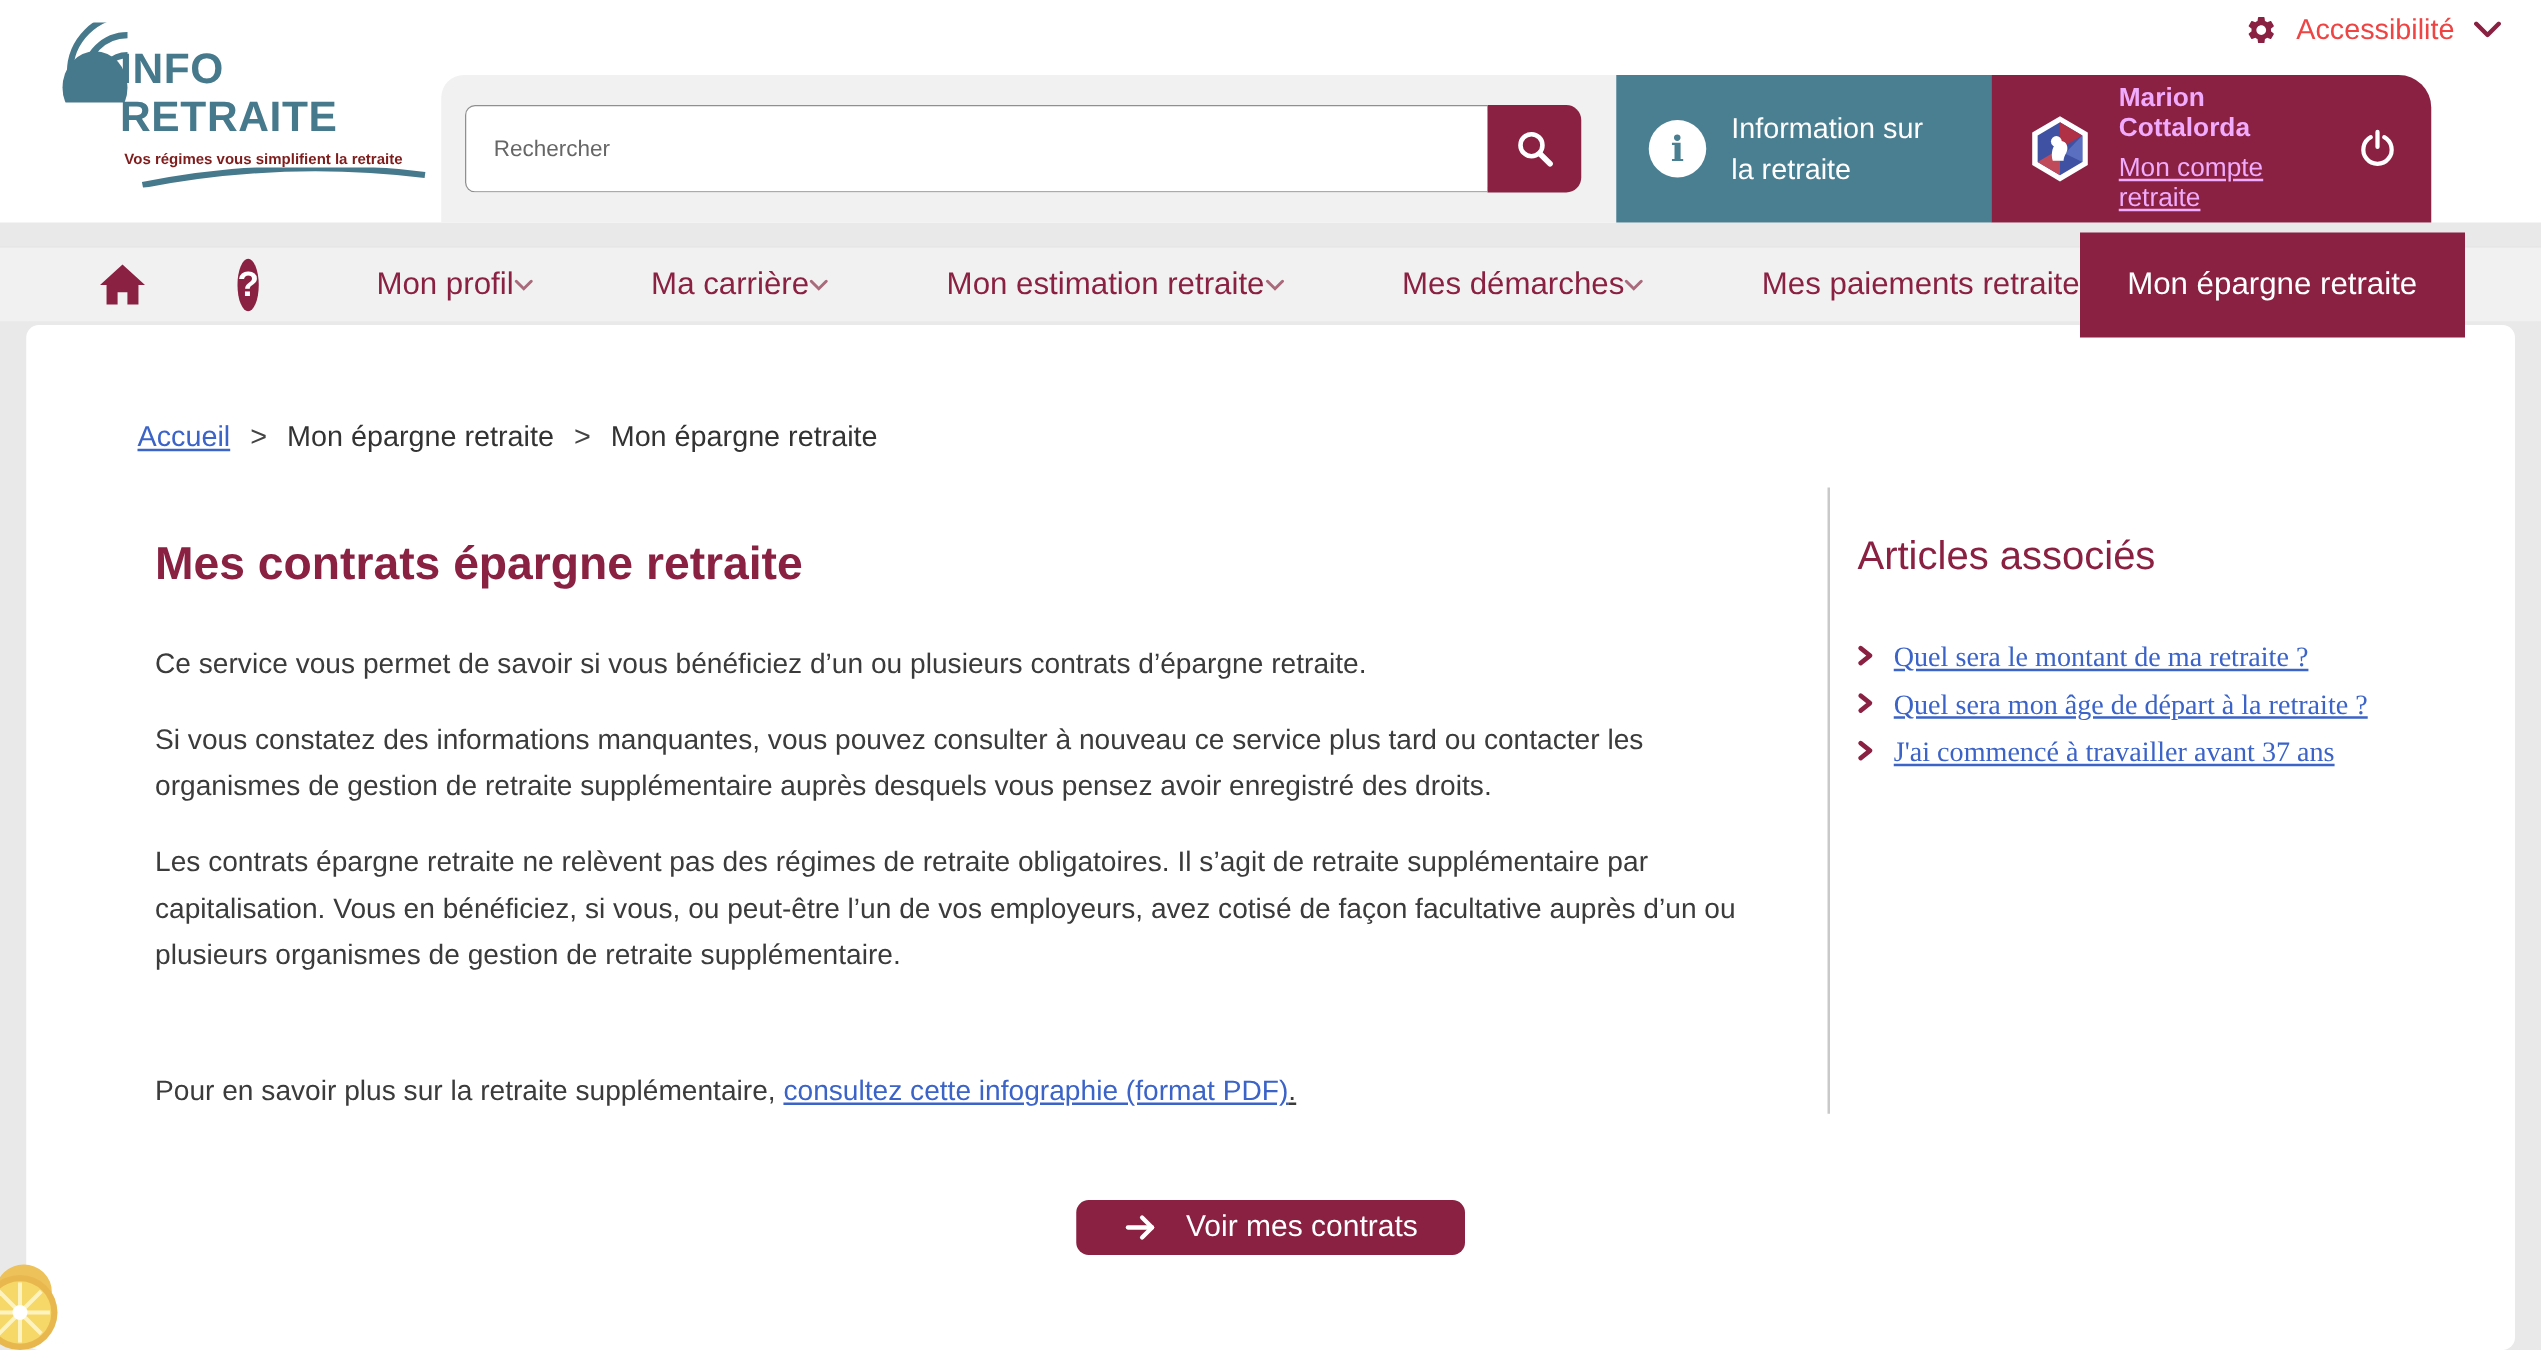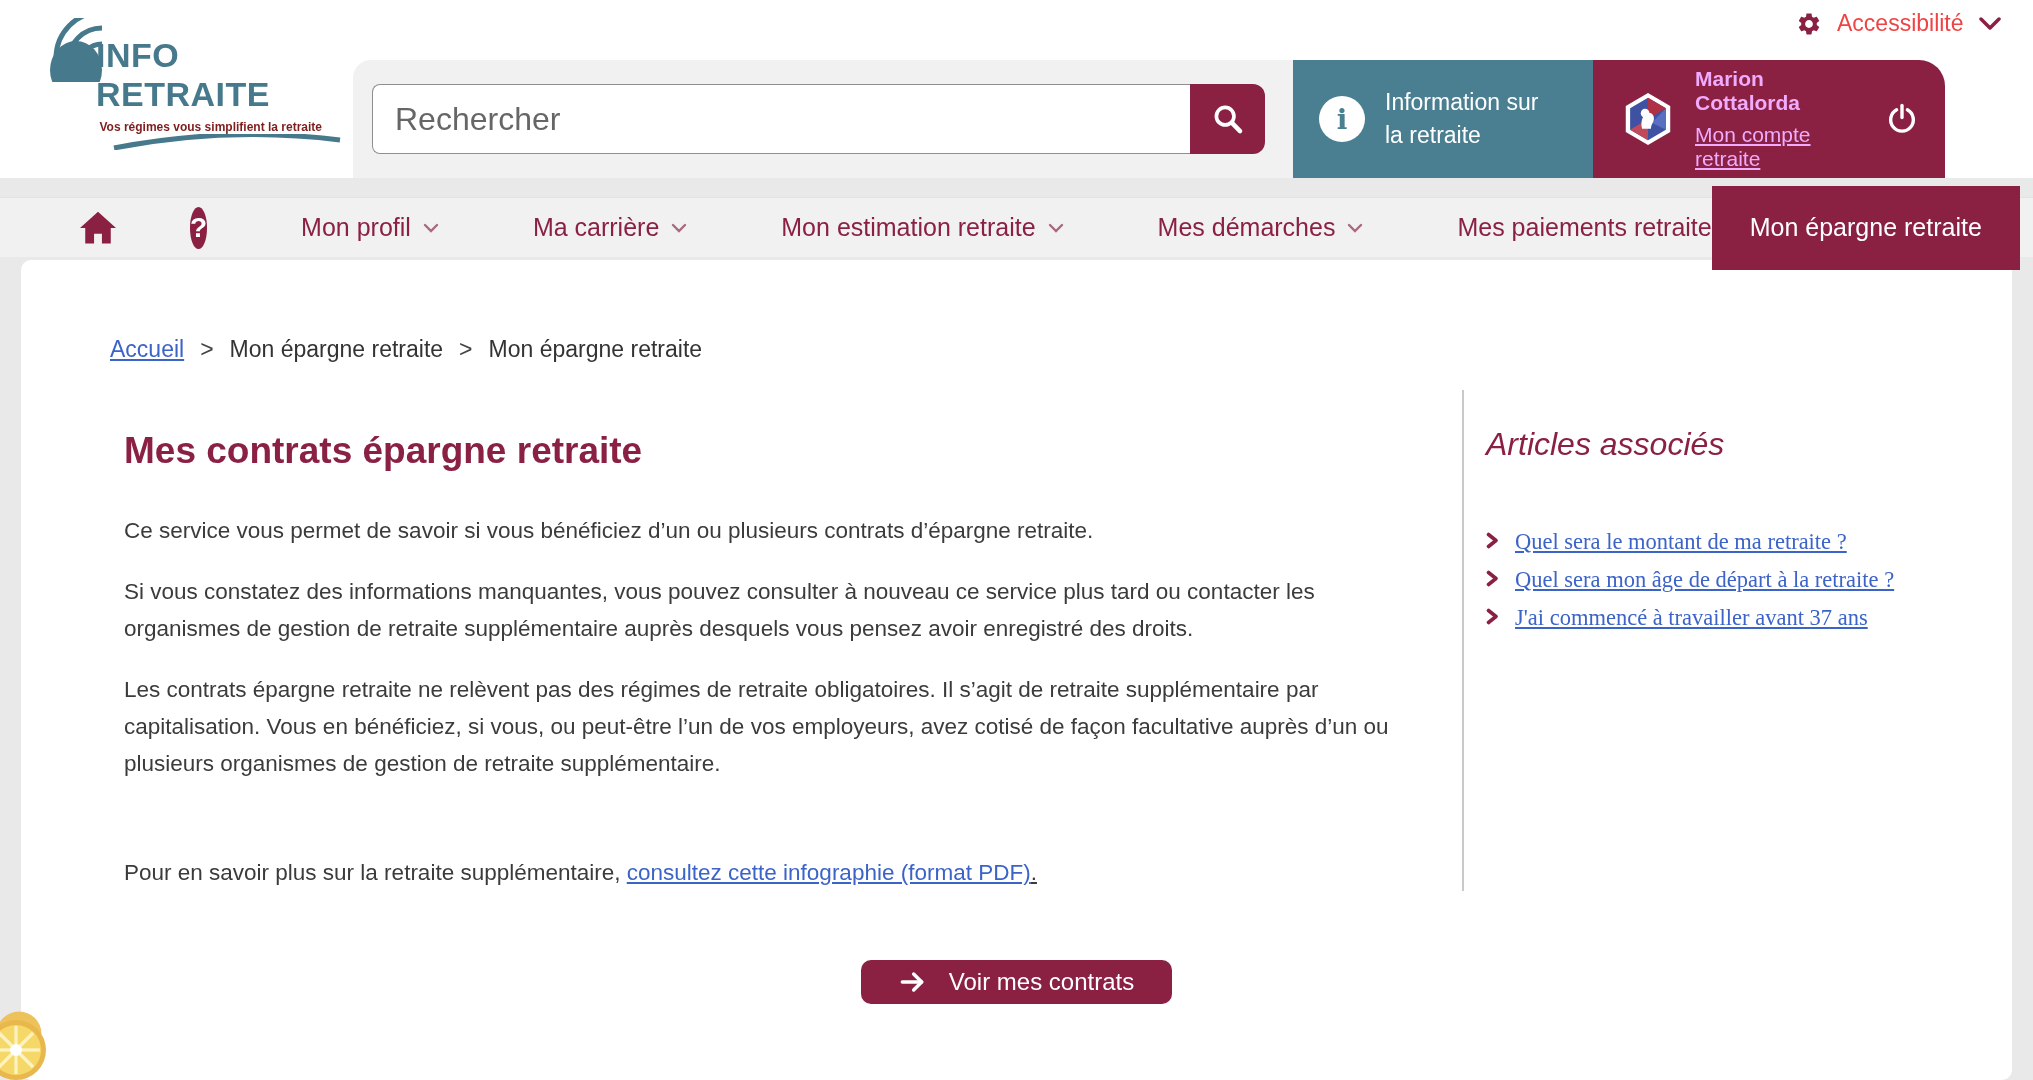--- a/index.html
+++ b/index.html
@@ -15,21 +15,21 @@
   .logo-title { color:#47798c; font-weight:bold; font-size:34px; letter-spacing:0.5px; margin-left:54px; margin-top:-46px; }
   .logo-tagline { color:#7f1d1d; font-weight:bold; font-size:12px; margin-top:6px;text-align:right; }
 
   .accessibility { position:absolute; left:1796px; top:10px; display:flex; align-items:center; gap:15px;
                    color:#ef4444; font-size:23px; cursor:pointer; }
 
   .search-panel { position:absolute; left:353px; top:60px; width:940px; height:118px;
                   background:#f1f1f2; border-radius:18px 0 0 0; }
   .search-box { position:absolute; left:19px; top:24px; display:flex; height:70px; }
   .search-input { width:818px; height:70px; border:1px solid #8f8f8f; border-right:none;
-                  border-radius:8px 0 0 8px; font-size:32px; color:#333; padding:0 22px;
+                  border-radius:8px 0 0 8px; font-size:18px; color:#333; padding:0 22px;
                   font-family:"Liberation Sans", sans-serif; outline:none; background:#fff; }
   .search-input::placeholder { color:#666; }
   .search-btn { width:75px; height:70px; background:#8a2143; border:none; border-radius:0 12px 12px 0;
                 display:flex; align-items:center; justify-content:center; cursor:pointer; }
 
   .info-box { position:absolute; left:1293px; top:60px; width:300px; height:118px; background:#4a7f92;
               display:flex; align-items:center; padding-left:26px; gap:20px; cursor:pointer; }
   .info-circle { width:46px; height:46px; border-radius:50%; background:#fff; color:#4a7f92;
                  font-weight:bold; font-size:28px; display:flex; align-items:center; justify-content:center;
                  font-family:"DejaVu Serif", serif; flex:0 0 46px; }
@@ -42,21 +42,21 @@
   .account-link { font-size:21px; text-decoration:underline; cursor:pointer; }
   .power { cursor:pointer; display:flex; }
 
   
   .navwrap { position:relative; height:82px; z-index:6; }
   .nav { position:absolute; left:0; top:19px; width:2033px; height:60px; background:#f1f1f1;
          border-top:1px solid #e3e3e3; display:flex; align-items:center; }
   .nav-icon-btn { margin-left:78px; cursor:pointer; display:flex; align-items:center; }
   .q-circle { width:42px; height:42px; border-radius:50%; background:#8a2143; color:#fff; font-weight:bold;
               font-size:28px; display:flex; align-items:center; justify-content:center; margin-left:72px; cursor:pointer; }
-  .nav-item { display:flex; align-items:center; gap:12px; color:#8a2143; font-size:25px;
+  .nav-item { display:flex; align-items:center; color:#8a2143; font-size:25px;
               margin-left:94px; cursor:pointer; white-space:nowrap; }
   .nav-item.noarrow { gap:0; }
   .nav-active { margin-left:auto; margin-right:93px; align-self:center; height:84px; background:#8a2143;
                 color:#fff; font-size:25px; display:flex; align-items:center; padding:0 38px;
                 cursor:pointer; white-space:nowrap; position:relative; top:0; }
 
   
   .card { position:relative; margin:0 21px; width:1991px; height:820px; background:#fff;
           border-radius:10px; z-index:4; }
 
@@ -66,21 +66,21 @@
   .crumb-sep { color:#444; }
 
   .content-row { position:absolute; left:0; top:130px; width:100%; display:flex; }
   .main-col { width:1441px; padding-left:103px; padding-right:55px; }
   .page-title { color:#8a2143; font-size:37px; font-weight:bold; margin-top:40px; margin-bottom:40px; }
   .para { color:#3b3b3b; font-size:22.5px; line-height:37px; margin-bottom:24px; max-width:1330px; }
   .more-info { color:#3b3b3b; font-size:22.5px; line-height:37px; margin-top:72px; }
   .text-link { color:#3b63c8; text-decoration:underline; cursor:pointer; }
 
   .aside { flex:1; border-left:2px solid #c9c9c9; padding:0 90px 120px 22px; }
-  .aside-title { color:#8a2143; font-size:32px; font-weight:normal; margin-top:36px; margin-bottom:60px;font-style:italic; }
+  .aside-title { color:#8a2143; font-size:32px; font-weight:normal; margin-top:36px; margin-bottom:44px; }
   .aside-links { font-size:22.5px; line-height:38px; max-width:430px;font-family:Liberation Serif, serif; }
   .aside-item { cursor:pointer; }
   .aside-item .bullet { display:inline-block; margin-right:16px; }
   .aside-item a { color:#3b63c8; text-decoration:underline; }
 
   .cta-row { position:absolute; left:0; top:700px; width:100%; display:flex; justify-content:center; }
   .cta-btn { background:#8a2143; border:none; border-radius:10px; height:44px; padding:0 38px;
              display:flex; align-items:center; gap:22px; color:#fff; font-size:24px;
              font-family:"Liberation Sans", sans-serif; cursor:pointer; }
 

